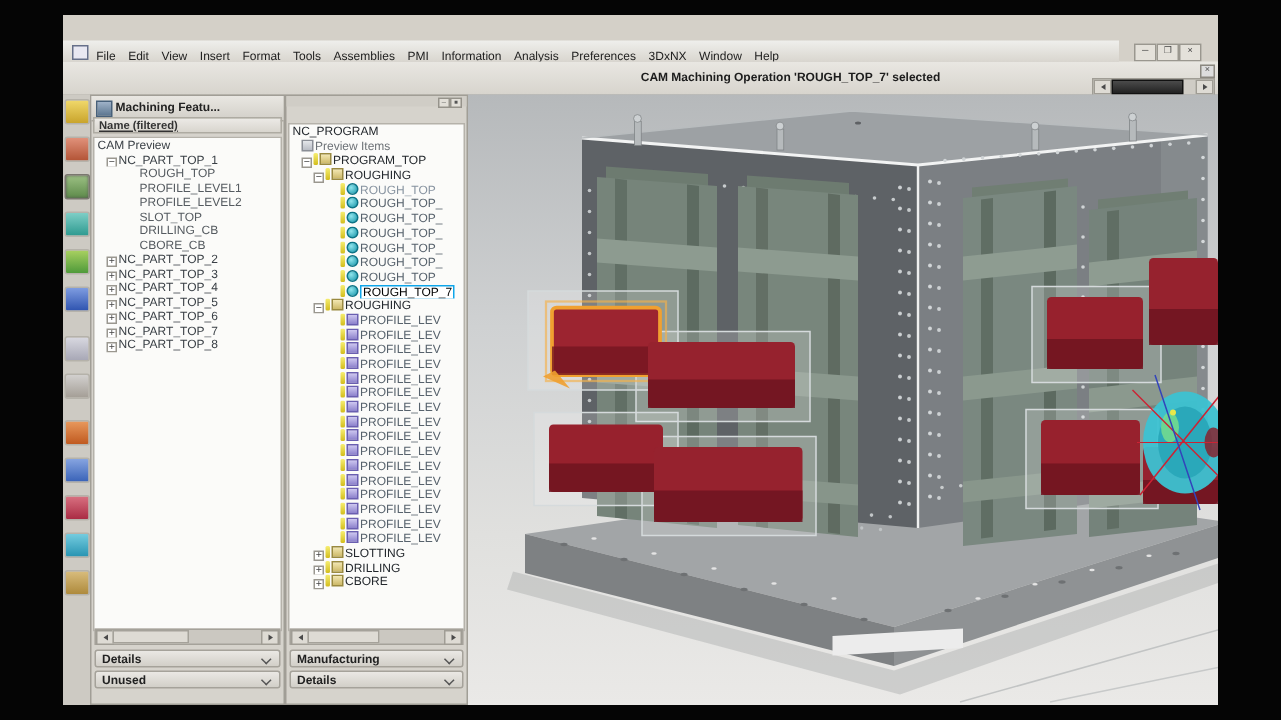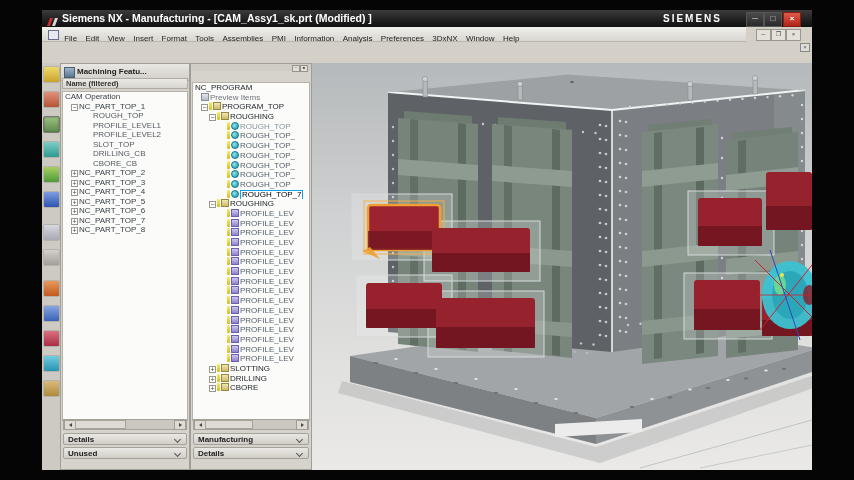--- a/index.html
+++ b/index.html
@@ -50,21 +50,21 @@
   .fpanel{left:18px;width:130px;height:407px;}
   .opanel{left:148px;width:122px;height:407px;}
   .phead{position:absolute;left:0;top:0;width:100%;height:16px;background:linear-gradient(#e9e7e2,#d2cfc8);
     border-bottom:1px solid #aba89f;}
   .phead .ptitle{position:absolute;left:16px;top:3px;font-size:8px;font-weight:bold;color:#222;white-space:nowrap;}
   .phead .picon{position:absolute;left:3px;top:3px;width:9px;height:9px;background:linear-gradient(#9fb2c8,#5c7690);border:1px solid #47607a;}
   .ministrip{position:absolute;left:0;top:0;width:100%;height:7px;background:#d0cdc6;}
   .mbtn{position:absolute;top:1px;width:6px;height:5px;border:1px solid #96938b;background:#e2dfd8;font-size:4px;line-height:4px;text-align:center;color:#555;}
   .colhead{position:absolute;left:1px;right:1px;height:11px;background:linear-gradient(#eceae6,#d8d5ce);
     border:1px solid #aeaba2;font-size:7.5px;font-weight:bold;color:#333;line-height:10px;padding-left:3px;box-sizing:border-box;}
-  .fpanel .colhead{top:14px;} .opanel .colhead{top:21px;margin-top:36px;}
+  .fpanel .colhead{top:14px;text-decoration:underline;} .opanel .colhead{top:21px;margin-top:36px;}
   .treebox{position:absolute;left:1px;right:1px;background:#fbfbf9;border:1px solid #b5b2aa;overflow:hidden;}
   .fpanel .treebox{top:27px;bottom:48px;} .opanel .treebox{top:18px;bottom:48px;}
 
   .trow{height:9.5px;line-height:9.5px;white-space:nowrap;font-size:8px;padding-left:2px;overflow:hidden;}
   .opanel .trow{height:9.7px;line-height:9.7px;}
   .ind{display:inline-block;height:1px;}
   .ind0{width:0px;}.ind1{width:6px;}.ind2{width:14px;}.ind3{width:32px;}
   .find0{width:0px;}.find1{width:6px;}.find2{width:20px;}
   .exp{display:inline-block;width:7px;height:7px;box-sizing:border-box;border:1px solid #9a978f;background:#fff;
     color:#444;font-size:7px;line-height:5px;text-align:center;vertical-align:-1px;margin-right:1px;}
@@ -92,44 +92,43 @@
   
   .viewport{position:absolute;left:270px;top:53px;width:500px;height:407px;
     background:linear-gradient(180deg,#b6b9bb 0%,#cfd1d2 38%,#e0e0de 72%,#eae9e7 100%);overflow:hidden;}
   .viewport svg{position:absolute;left:0;top:0;}
 </style>
 </head>
 <body>
 
 <div class="window">
 
-  <div class="titlebar">
-    <span class="nxlogo">
-      <svg width="13" height="10">
-          <path d="M1 9 L4 1 L7 1 L4 9 Z" fill="#cc2b2b"></path>
-          <path d="M6 9 L9 1 L12 1 L9 9 Z" fill="#d8d8d8"></path>
-        </svg>
-    </span>
-    <span class="ttl">Siemens NX - Manufacturing - [CAM_Assy1_sk.prt (Modified) ]</span>
-    <span class="brand">SIEMENS</span>
-    <div class="winbtn" style="left:704px;">─</div>
-    <div class="winbtn" style="left:722px;">□</div>
-    <div class="winbtn close" style="left:741px;">×</div>
-  </div>
 
   <div class="menubar">
     <span class="docicon"></span>
     <div class="menus">
       
     <span class="menu-item">File</span><span class="menu-item">Edit</span><span class="menu-item">View</span><span class="menu-item">Insert</span><span class="menu-item">Format</span><span class="menu-item">Tools</span><span class="menu-item">Assemblies</span><span class="menu-item">PMI</span><span class="menu-item">Information</span><span class="menu-item">Analysis</span><span class="menu-item">Preferences</span><span class="menu-item">3DxNX</span><span class="menu-item">Window</span><span class="menu-item">Help</span></div>
     <div class="mwc" style="left:714px;">─</div>
     <div class="mwc" style="left:729px;">❐</div>
     <div class="mwc" style="left:744px;">×</div>
   </div>
 
+  <div class="cuebar">
+    <span class="cue-msg">CAM Machining Operation 'ROUGH_TOP_7' selected</span>
+    <div class="vsb" style="left:686px;width:80px;">
+      <div class="sbtn" style="left:0;">
+          <span class="tri-l"></span>
+        </div>
+      <div class="thumb-dark"></div>
+      <div class="sbtn" style="right:0;">
+          <span class="tri-r"></span>
+        </div>
+    </div>
+  </div>
   <div class="cue-ovf">×</div>
 
   <div class="resbar">
 
   <div class="ricon" style="background: linear-gradient(rgb(240, 216, 106), rgb(201, 164, 44)); top: 3px;"></div>
       <div class="ricon" style="background: linear-gradient(rgb(224, 145, 122), rgb(179, 84, 54)); top: 28px;"></div>
       <div class="ricon active" style="background: linear-gradient(rgb(156, 192, 131), rgb(93, 138, 74)); top: 53px;"></div>
       <div class="ricon" style="background: linear-gradient(rgb(126, 206, 198), rgb(46, 154, 144)); top: 78px;"></div>
       <div class="ricon" style="background: linear-gradient(rgb(168, 208, 96), rgb(79, 154, 58)); top: 103px;"></div>
       <div class="ricon" style="background: linear-gradient(rgb(126, 156, 224), rgb(47, 84, 176)); top: 128px;"></div>
@@ -144,21 +143,21 @@
 
   <div class="panel fpanel">
     <div class="phead">
       <span class="picon"></span>
       <span class="ptitle">Machining Featu...</span>
     </div>
     <div class="colhead">Name (filtered)</div>
     <div class="treebox">
 
         <div class="trow">
-          <span class="ind find0"></span><span class="lbl t1">CAM Operation</span>
+          <span class="ind find0"></span><span class="lbl t1">CAM Preview</span>
         </div>
 
         <div class="trow">
           <span class="ind find1"></span><span class="exp exp-minus"></span><span class="lbl t1">NC_PART_TOP_1</span>
         </div>
 
         <div class="trow">
           <span class="ind find2"></span><span class="exp exp-none"></span><span class="lbl t2">ROUGH_TOP</span>
         </div>
 

